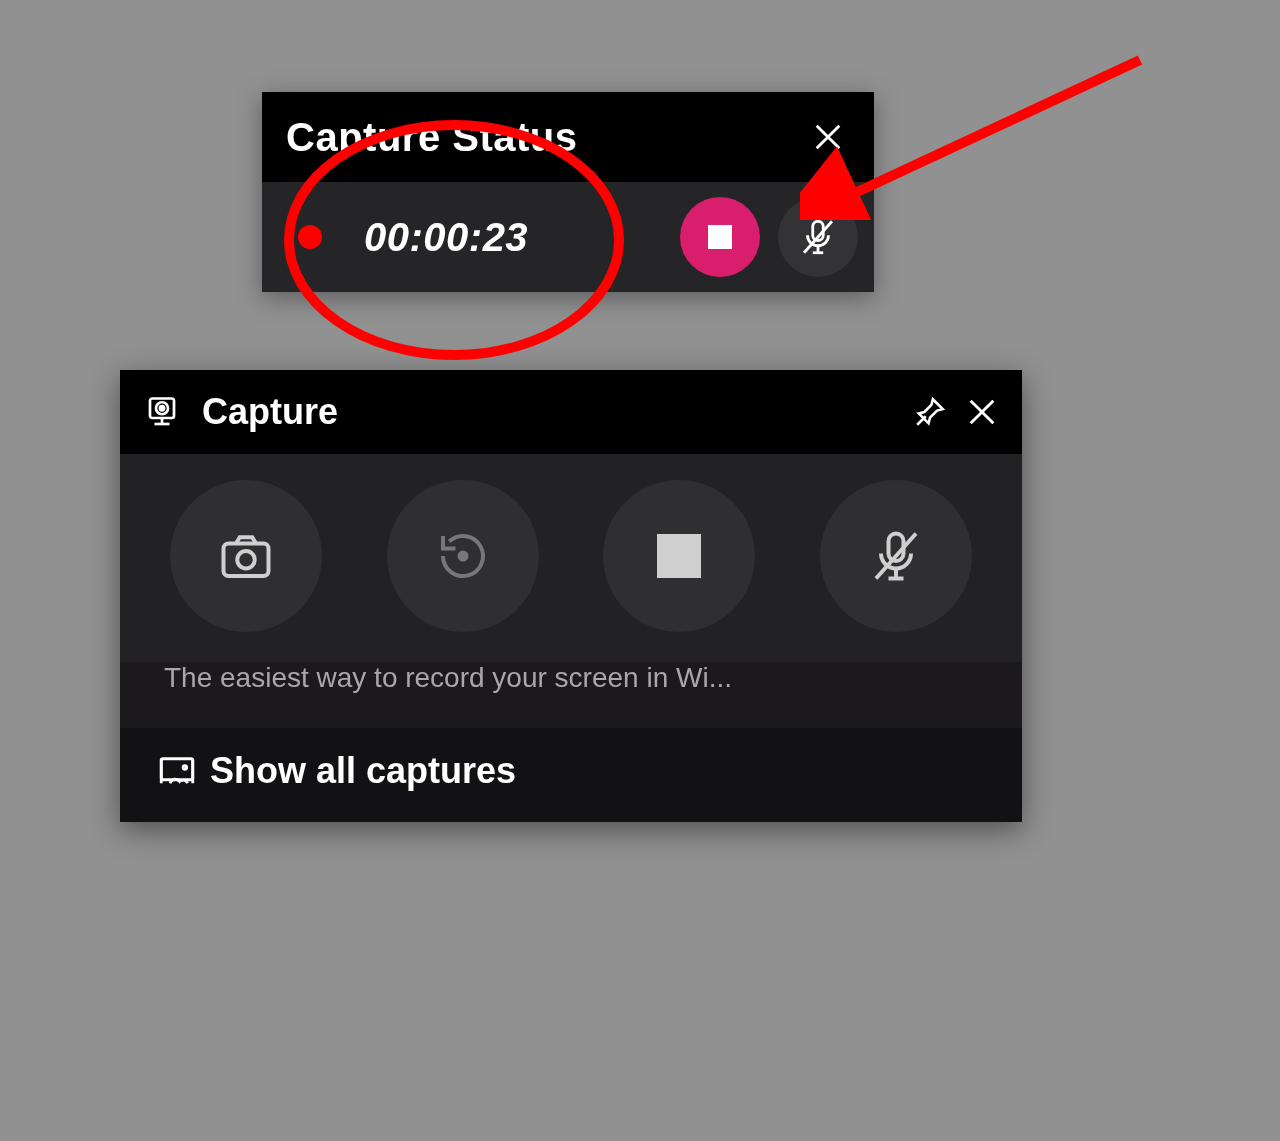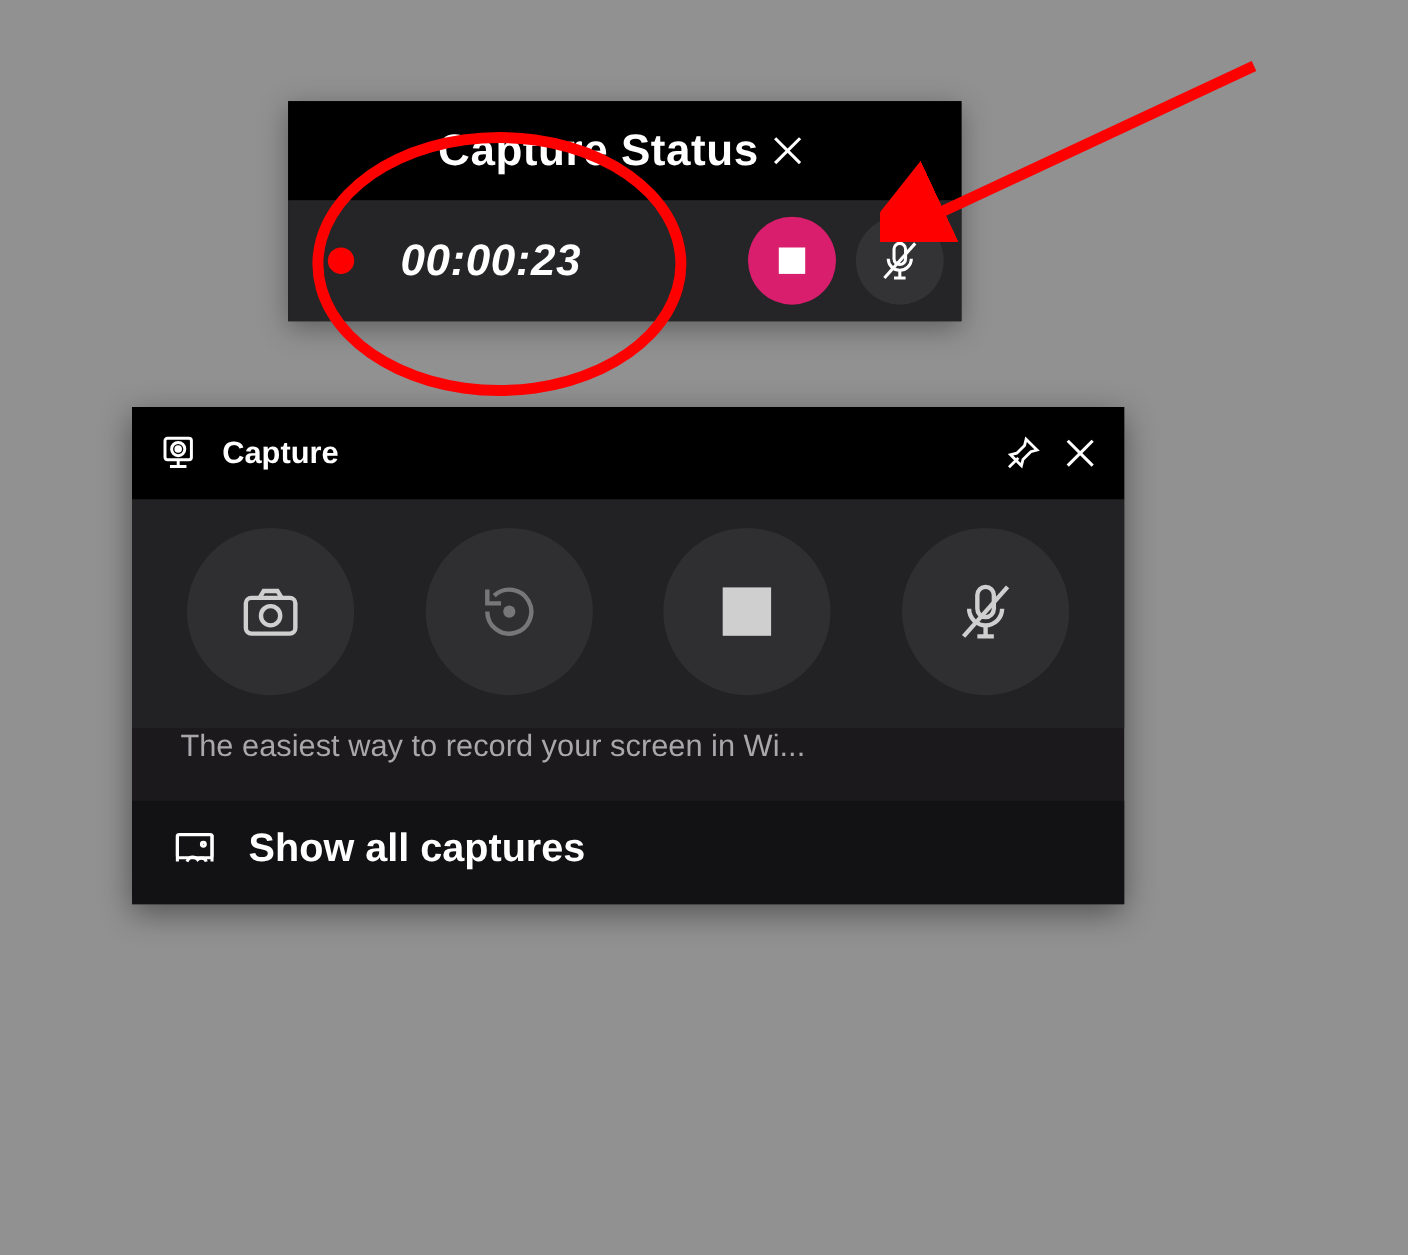--- a/index.html
+++ b/index.html
@@ -19,21 +19,21 @@
     left: 262px;
     top: 92px;
     width: 612px;
     background: #0b0b0b;
     color: #fff;
     box-shadow: 0 6px 24px rgba(0,0,0,.35);
   }
   .status-header {
     display: flex;
     align-items: center;
-    justify-content: center;
+    justify-content: space-between;
     height: 90px;
     padding: 0 20px 0 24px;
     background: #000;
   }
   .status-title {
     font-size: 40px;
     font-weight: 600;
     letter-spacing: .5px;
   }
   .hdr-btn {
@@ -99,21 +99,21 @@
     box-shadow: 0 8px 28px rgba(0,0,0,.45);
   }
   .capture-header {
     display: flex;
     align-items: center;
     height: 84px;
     padding: 0 14px 0 24px;
     background: #000;
   }
   .capture-header .title {
-    font-size: 28px;
+    font-size: 36px;
     font-weight: 600;
     margin-left: 22px;
   }
   .capture-header .spacer { flex: 1 1 auto; }
 
   .capture-buttons {
     display: flex;
     align-items: center;
     justify-content: space-between;
     padding: 26px 50px 30px;
@@ -149,21 +149,21 @@
   .capture-footer {
     display: flex;
     align-items: center;
     padding: 22px 36px 30px;
     background: #121113;
     color: #fff;
     font-size: 36px;
     font-weight: 600;
     cursor: pointer;
   }
-  .capture-footer .label { margin-left: 28px; }
+  .capture-footer .label { margin-left: 12px; }
 
   
   .anno {
     position: absolute;
     pointer-events: none;
   }
   .anno-circle {
     border: 10px solid #ff0000;
     border-radius: 50%;
   }

